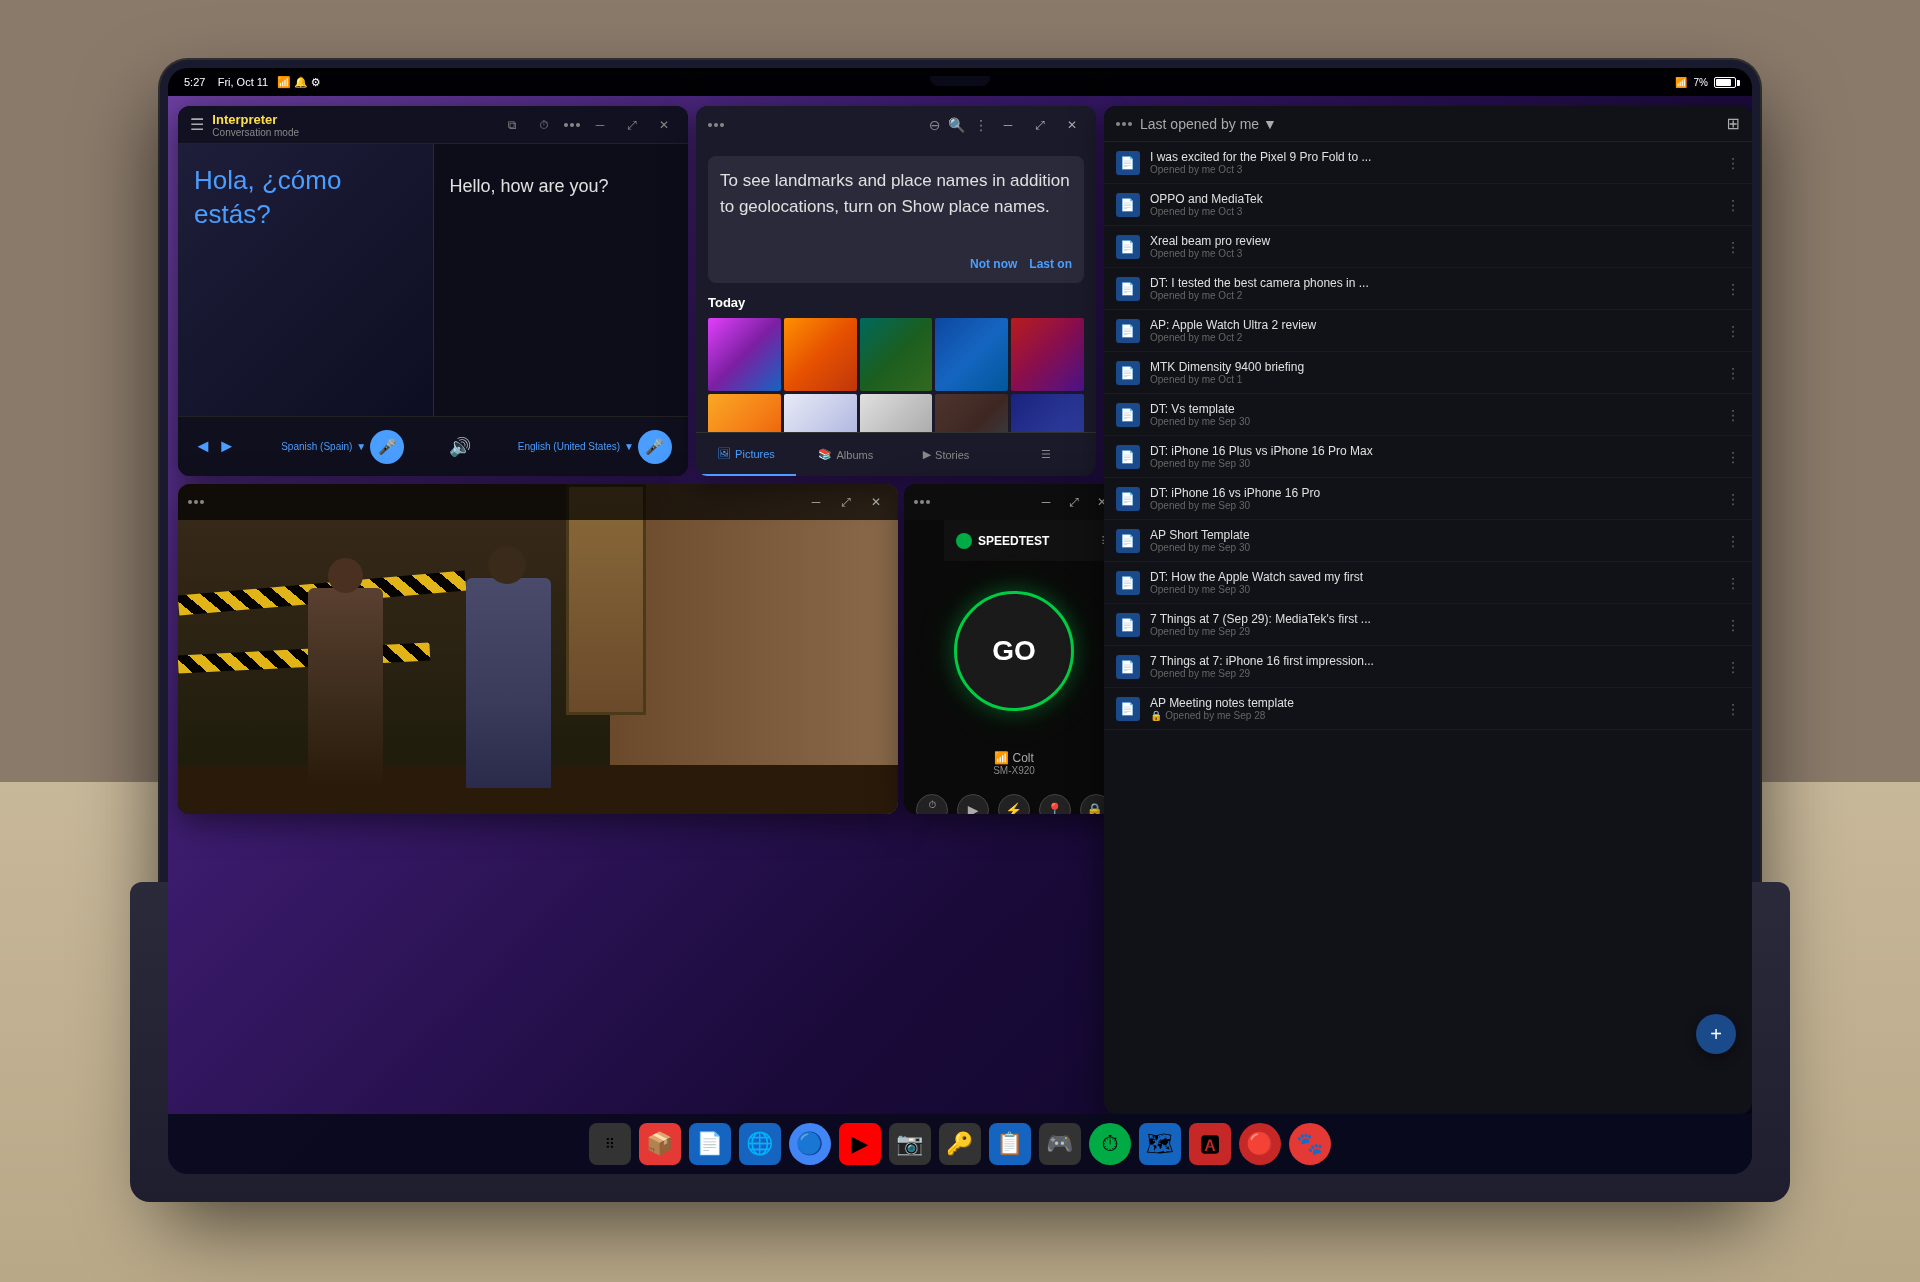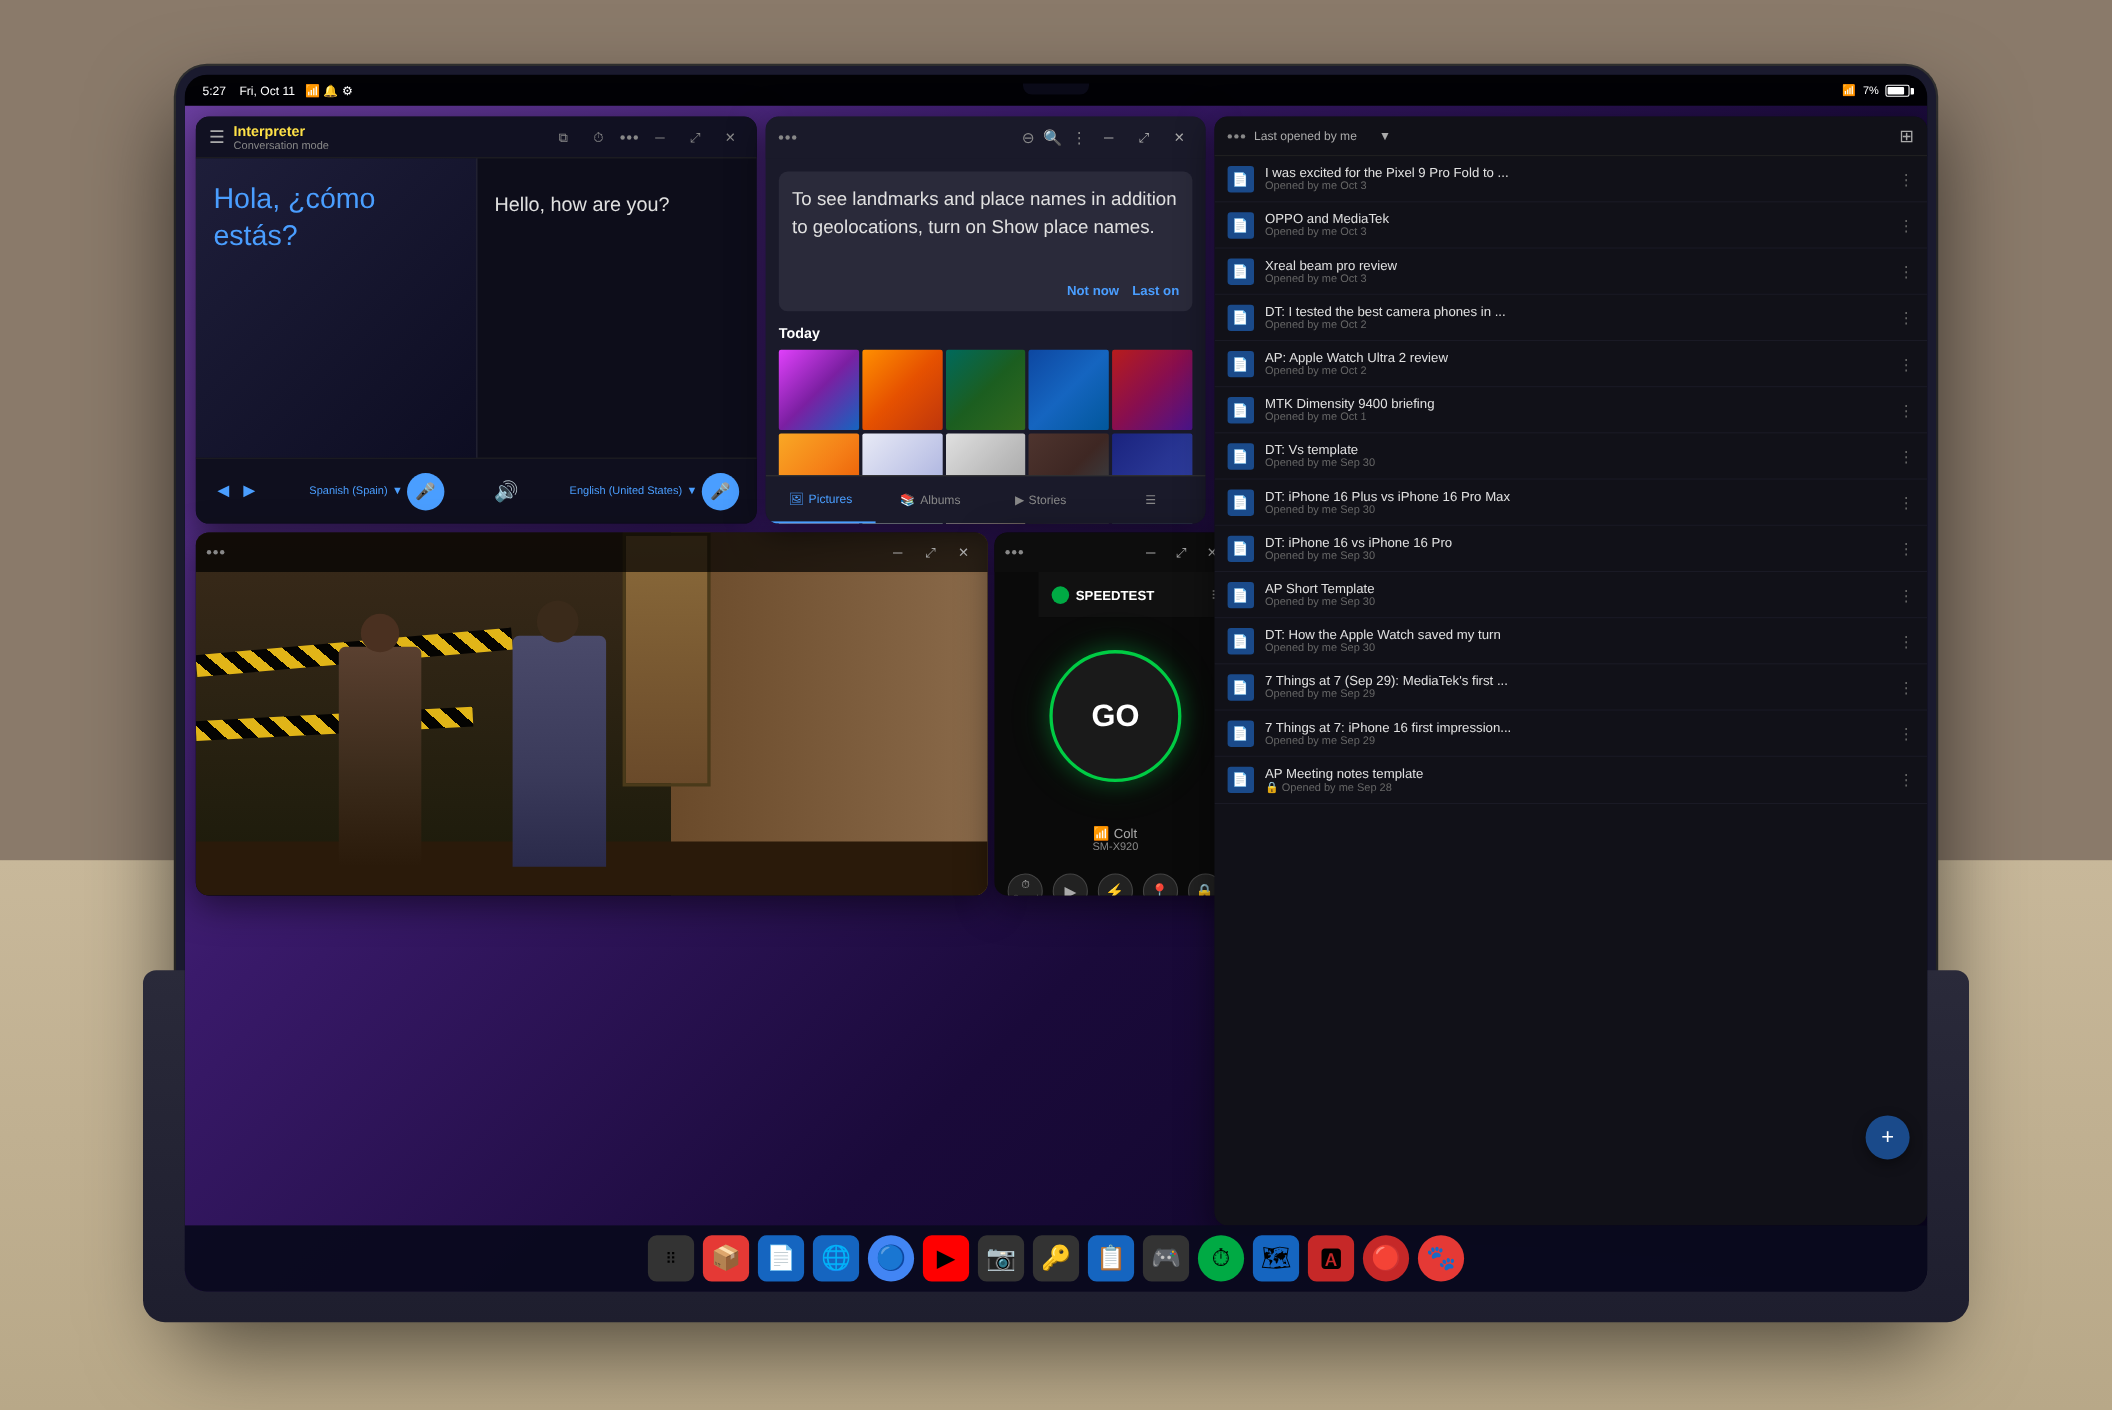--- a/index.html
+++ b/index.html
@@ -520,24 +520,24 @@
       background: #111118;
       display: flex;
       align-items: center;
       padding: 0 12px;
       border-bottom: 1px solid #222;
       gap: 8px;
     }
 
     .docs-sort-label {
       color: #aaa;
-      font-size: 11px;
+      font-size: 14px;
       display: flex;
       align-items: flex-start;
-      gap: 20px;
+      gap: 4px;
       cursor: pointer;
     }
 
     .docs-grid-icon {
       margin-left: auto;
       color: #aaa;
       cursor: pointer;
     }
 
     .docs-list {
@@ -1102,21 +1102,21 @@
             <div class="docs-item-content">
               <div class="docs-item-title">AP Short Template</div>
               <div class="docs-item-meta">Opened by me Sep 30</div>
             </div>
             <span class="docs-item-menu">⋮</span>
           </div>
 
           <div class="docs-item">
             <div class="docs-item-icon">📄</div>
             <div class="docs-item-content">
-              <div class="docs-item-title">DT: How the Apple Watch saved my turn</div>
+              <div class="docs-item-title">DT: How the Apple Watch saved my first</div>
               <div class="docs-item-meta">Opened by me Sep 30</div>
             </div>
             <span class="docs-item-menu">⋮</span>
           </div>
 
           <div class="docs-item">
             <div class="docs-item-icon">📄</div>
             <div class="docs-item-content">
               <div class="docs-item-title">7 Things at 7 (Sep 29): MediaTek's first ...</div>
               <div class="docs-item-meta">Opened by me Sep 29</div>

